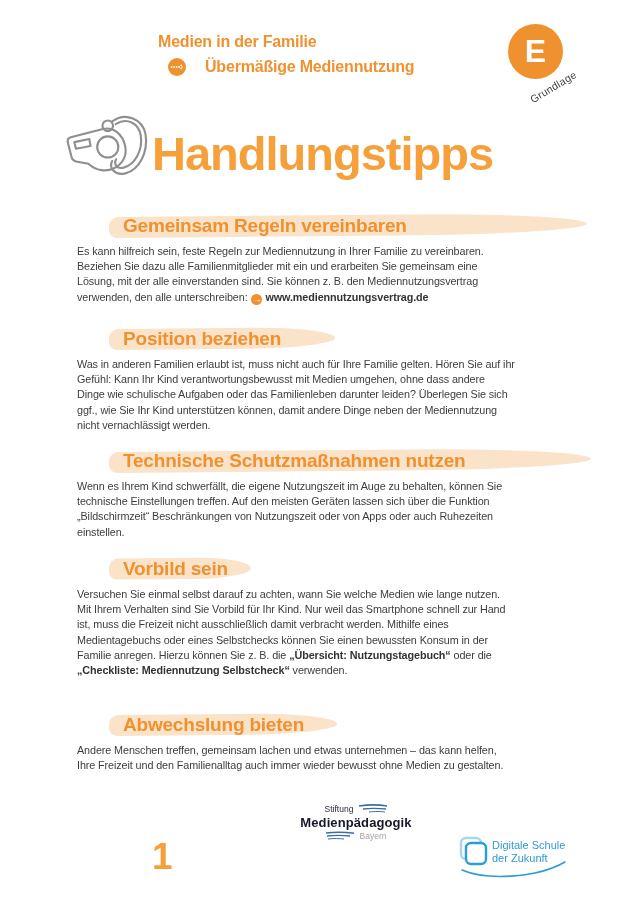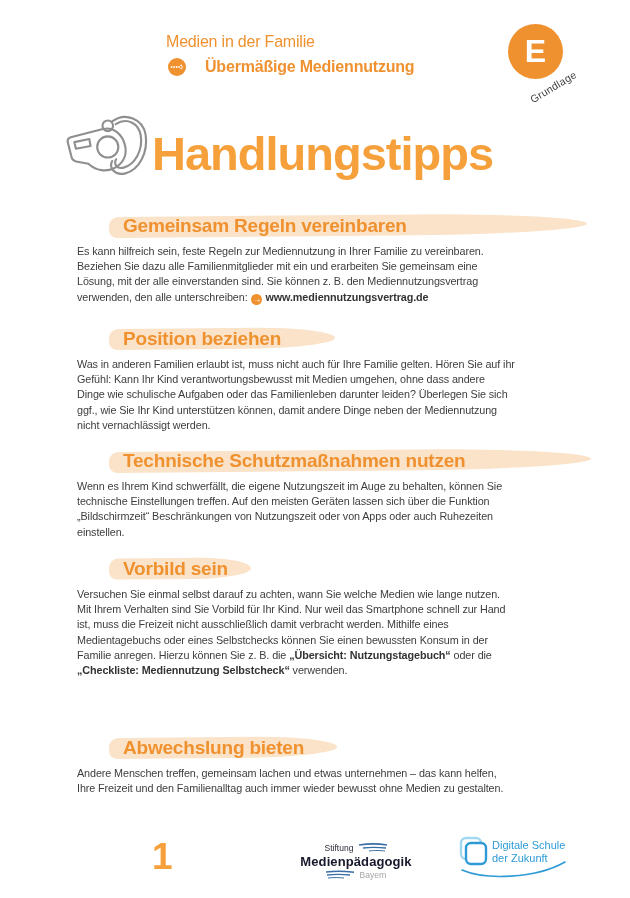--- a/index.html
+++ b/index.html
@@ -15,22 +15,22 @@
   html,body{background:#fff;}
   .page{
     position:relative;
     width:630px;height:898px;
     background:#ffffff;
     font-family:"Liberation Sans",sans-serif;
     overflow:hidden;
   }
   
   .hdr-line1{
-    position:absolute;left:166px;top:33px;
-    font-size:16px;font-weight:normal;color:var(--accent);
+    position:absolute;left:158px;top:33px;
+    font-size:16px;font-weight:bold;color:var(--accent);
     letter-spacing:-0.2px;
   }
   .hdr-line2{
     position:absolute;left:168px;top:58px;
     display:flex;align-items:center;gap:19px;
     font-size:16px;font-weight:bold;color:var(--accent);
     letter-spacing:-0.2px;
   }
   .topic-icon{width:18px;height:18px;display:block;}
   .badge{
@@ -50,21 +50,21 @@
   
   .whistle{position:absolute;left:62px;top:110px;width:88px;height:88px;}
   .page-title{
     position:absolute;left:152px;top:126px;
     font-size:47px;font-weight:bold;color:var(--title-orange);
     letter-spacing:-1px;
   }
   
   .tips{position:absolute;left:0;top:0;width:630px;height:898px;border-radius:8px;}
   .tip{position:absolute;left:0;width:630px;}
-  .tip-0{top:214px}.tip-1{top:327px}.tip-2{top:449px}.tip-3{top:557px}.tip-4{top:736px}
+  .tip-0{top:214px}.tip-1{top:327px}.tip-2{top:449px}.tip-3{top:557px}.tip-4{top:713px}
   .tip-heading{
     position:relative;display:inline-block;
     margin:0 0 6px 123px;
     font-size:19px;line-height:24px;font-weight:bold;color:var(--accent);
     letter-spacing:-0.2px;z-index:1;
   }
   .tip-heading::before{
     content:"";position:absolute;z-index:-1;
     left:-14px;top:1px;height:21px;
     background:var(--highlight);
@@ -89,21 +89,21 @@
     background:var(--accent);color:#fff;
     font-size:8.5px;line-height:11px;text-align:center;font-weight:bold;
     vertical-align:-1.5px;margin:0 3px 0 1px;
   }
   
   .page-num{
     position:absolute;left:152px;top:836px;
     font-size:37px;font-weight:bold;color:var(--title-orange);
   }
   .stiftung{
-    position:absolute;left:294px;top:843px;width:124px;
+    position:absolute;left:294px;top:804px;width:124px;
     text-align:center;color:var(--navy);
   }
   .stiftung .row{display:flex;align-items:center;justify-content:center;gap:4px;}
   .stiftung .small{font-size:8.5px;color:#2b2b3a;}
   .stiftung .gray{color:#A5A5A5;}
   .stiftung .big{font-size:13px;font-weight:bold;letter-spacing:0.1px;margin:1px 0;}
   .swoosh{display:block;}
   .digitale{position:absolute;left:455px;top:834px;width:120px;height:52px;}
 </style>
 </head>

